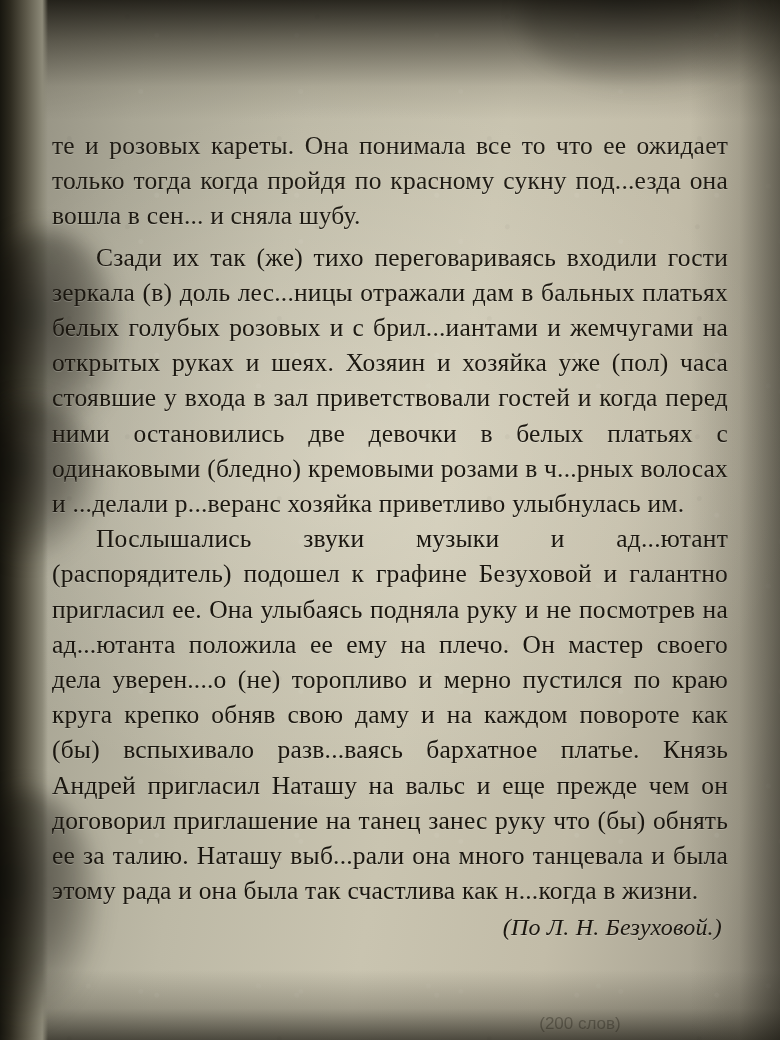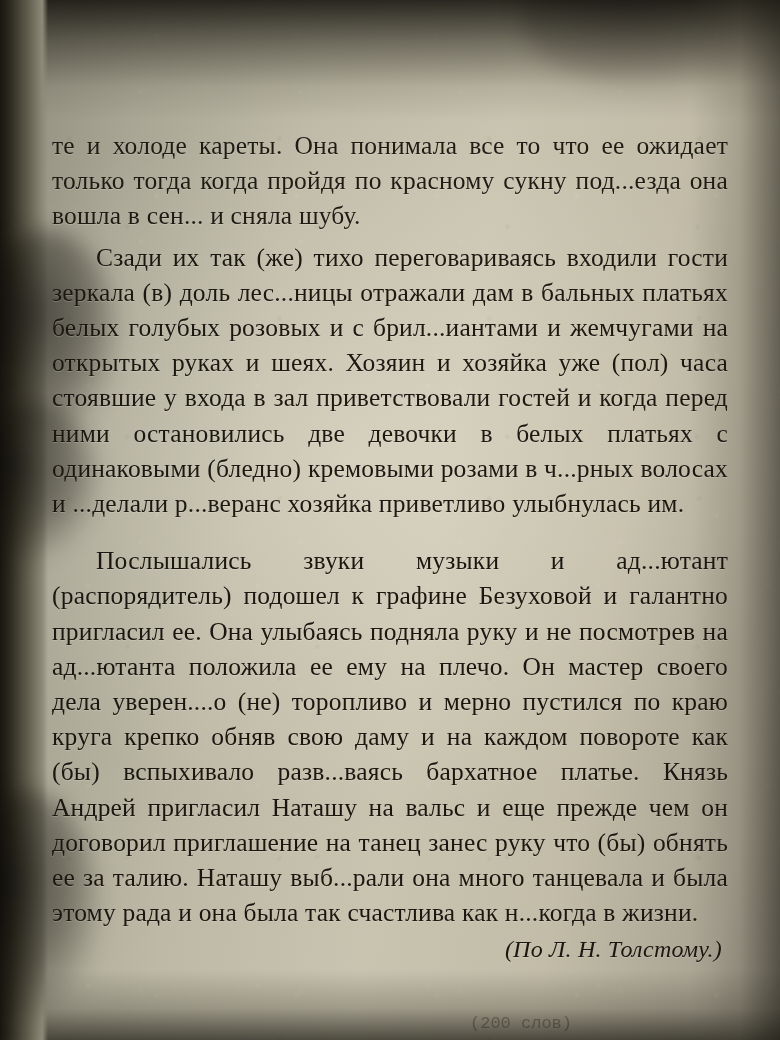--- a/index.html
+++ b/index.html
@@ -109,33 +109,33 @@
     margin-top: 2px;
     text-align: right;
     font-style: italic;
     font-size: 24px;
     padding-right: 6px;
   }
 
   
   .para:nth-child(1) { opacity: .97; }
   .para:nth-child(2) { opacity: .99; margin-top: 6px; }
-  .para:nth-child(3) { opacity: 1; margin-top: 22px; }
+  .para:nth-child(3) { opacity: 1; }
 
   .bottom-fragment {
     position: absolute;
     left: 470px;
     bottom: 6px;
     width: 220px;
     height: 20px;
     z-index: 6;
     color: rgba(25,22,15,0.35);
-    font-family: Liberation Mono, monospace;
+    font-family: Liberation Sans, sans-serif;
     font-size: 17px;
-    text-align: left;
+    text-align: center;
     overflow: hidden;
   }
 </style>
 </head>
 <body>
 
 <div id="page">
 
   <div class="paper-noise"></div>
 
@@ -143,21 +143,21 @@
   <div class="edge-bottom"></div>
   <div class="edge-right"></div>
   <div class="gutter"></div>
 
   <div class="shadow-blob blob1"></div>
   <div class="shadow-blob blob2"></div>
   <div class="shadow-blob blob3"></div>
   <div class="shadow-blob blob4"></div>
 
   <div id="text-block">
-    <p class="para">те и холоде кареты. Она понимала все то что ее ожидает только тогда когда пройдя по красному сукну под...езда она вошла в сен... и сняла шубу.</p>
+    <p class="para">те и розовых кареты. Она понимала все то что ее ожидает только тогда когда пройдя по красному сукну под...езда она вошла в сен... и сняла шубу.</p>
     <p class="para indent">Сзади их так (же) тихо переговариваясь входили гости зеркала (в) доль лес...ницы отражали дам в бальных платьях белых голубых розовых и с брил...иантами и жемчугами на открытых руках и шеях. Хозяин и хозяйка уже (пол) часа стоявшие у входа в зал приветствовали гостей и когда перед ними остановились две девочки в белых платьях с одинаковыми (бледно) кремовыми розами в ч...рных волосах и ...делали р...веранс хозяйка приветливо улыбнулась им.</p>
     <p class="para indent">Послышались звуки музыки и ад...ютант (распорядитель) подошел к графине Безуховой и галантно пригласил ее. Она улыбаясь подняла руку и не посмотрев на ад...ютанта положила ее ему на плечо. Он мастер своего дела уверен....о (не) торопливо и мерно пустился по краю круга крепко обняв свою даму и на каждом повороте как (бы) вспыхивало разв...ваясь бархатное платье. Князь Андрей пригласил Наташу на вальс и еще прежде чем он договорил приглашение на танец занес руку что (бы) обнять ее за талию. Наташу выб...рали она много танцевала и была этому рада и она была так счастлива как н...когда в жизни.</p>
-    <div class="signature">(По Л. Н. Толстому.)</div>
+    <div class="signature">(По Л. Н. Безуховой.)</div>
   </div>
 
   <div class="bottom-fragment">(200 слов)</div>
 
 </div>
 
 </body></html>

